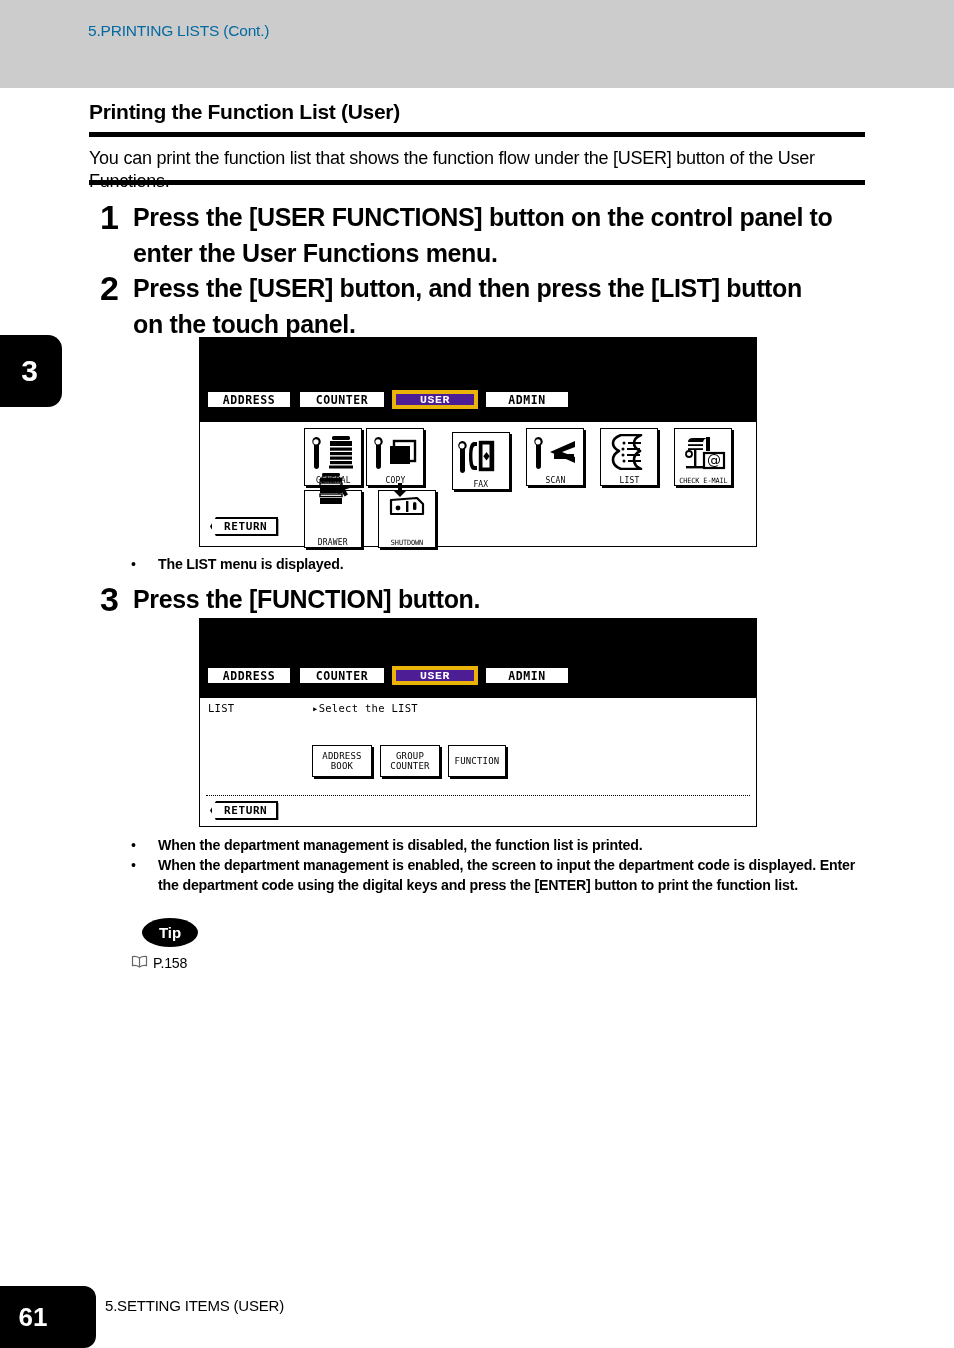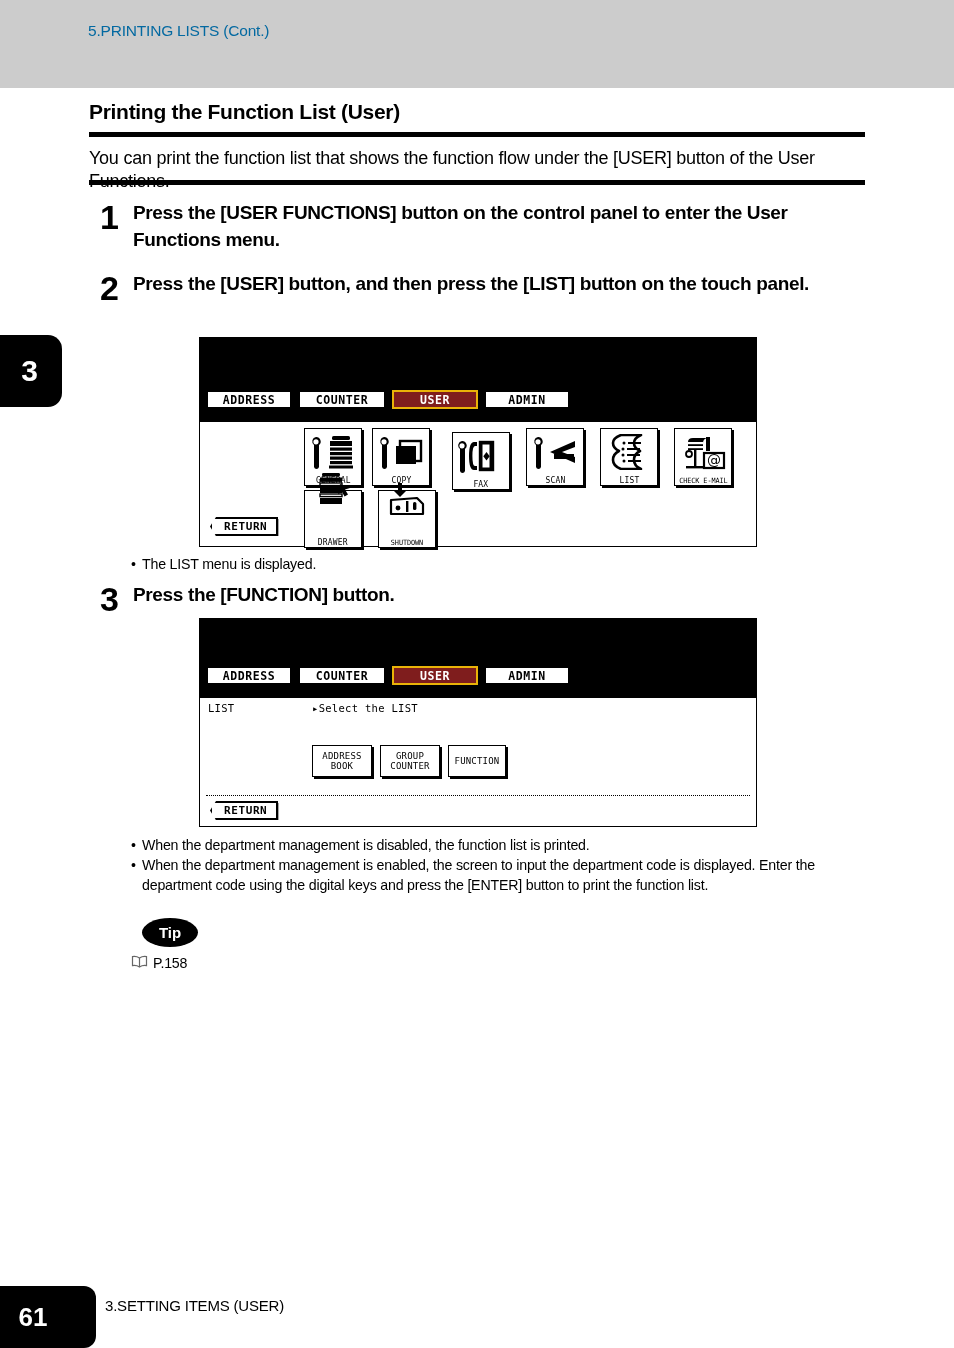--- a/index.html
+++ b/index.html
@@ -74,40 +74,41 @@
 
   
   .step-num {
     position: absolute;
     font-size: 34px;
     font-weight: bold;
     font-family: "Liberation Sans", sans-serif;
   }
   .step-body {
     position: absolute;
-    font-size: 19px;
+    font-size: 25px;
     font-weight: bold;
     line-height: 1.42;
     letter-spacing: -0.35px;
   }
 
   
   .bullet-line {
     position: absolute;
     font-size: 14.2px;
     line-height: 1.42;
     letter-spacing: -0.2px;
   }
   .bullet-line .bu {
     position: absolute;
     left: 0; top: 0;
   }
   .bullet-line .bt {
     display: block;
-    margin-left: 11px;
+    margin-left: 27px;
+    font-weight: bold;
   }
 
   
   .tip-pill {
     position: absolute;
     left: 142px; top: 918px;
     width: 56px; height: 29px;
     background: #000;
     border-radius: 50%;
     color: #fff;
@@ -181,24 +182,25 @@
     align-items: center;
     justify-content: center;
     font-size: 11.5px;
     font-weight: bold;
     letter-spacing: 0.6px;
     box-shadow: 1.5px 1.5px 0 #000;
     box-sizing: border-box;
     padding: 0 4px;
   }
   .ptab.sel {
-    background: #7f1d1d;
+    background: #4c1d95;
     color: #fff;
-    border: 2px solid #eab308;
+    border: 4px solid #eab308;
     outline: 1px solid #000;
+    font-family: Liberation Mono, monospace;
   }
   .lcd-body {
     position: absolute;
     left: 0;
     width: 100%;
     background: #fff;
   }
 
   .ibtn {
     position: absolute;
@@ -324,21 +326,21 @@
             <rect x="20" y="17" width="22" height="3.2"></rect>
             <rect x="20" y="21.5" width="22" height="3.2"></rect>
             <rect x="20" y="26" width="22" height="3.2"></rect>
             <rect x="19" y="30.5" width="24" height="3"></rect>
           </g>
         </svg>
       </div>
       <div class="cap">GENERAL</div>
     </div>
 
-    <div class="ibtn" style="left:172px; top:6px;">
+    <div class="ibtn" style="left:166px; top:6px;">
       <div class="glyph">
         <svg width="46" height="34" viewBox="0 0 46 34">
           <g fill="#000">
             <path d="M6 2 a4.5 4.5 0 0 0 -2 8 l0 22 a2.6 2.6 0 0 0 5 0 l0 -22 a4.5 4.5 0 0 0 -3 -8 z M6 4.2 a2.6 2.6 0 1 1 0 5.2 a2.6 2.6 0 0 1 0 -5.2 z"></path>
             <rect x="22" y="6" width="21" height="20" fill="none" stroke="#000" stroke-width="2.4"></rect>
             <rect x="18" y="11" width="20" height="18"></rect>
           </g>
         </svg>
       </div>
       <div class="cap">COPY</div>
@@ -522,13 +524,13 @@
         <path d="M8.5 3 l0 9"></path>
       </g>
     </svg>
   </span>
   <span>P.158</span>
 </div>
 
 <div class="foot-tab">
   <span>61</span>
 </div>
-<div class="foot-text">3.SETTING ITEMS (USER)</div>
+<div class="foot-text">5.SETTING ITEMS (USER)</div>
 
 </body></html>

